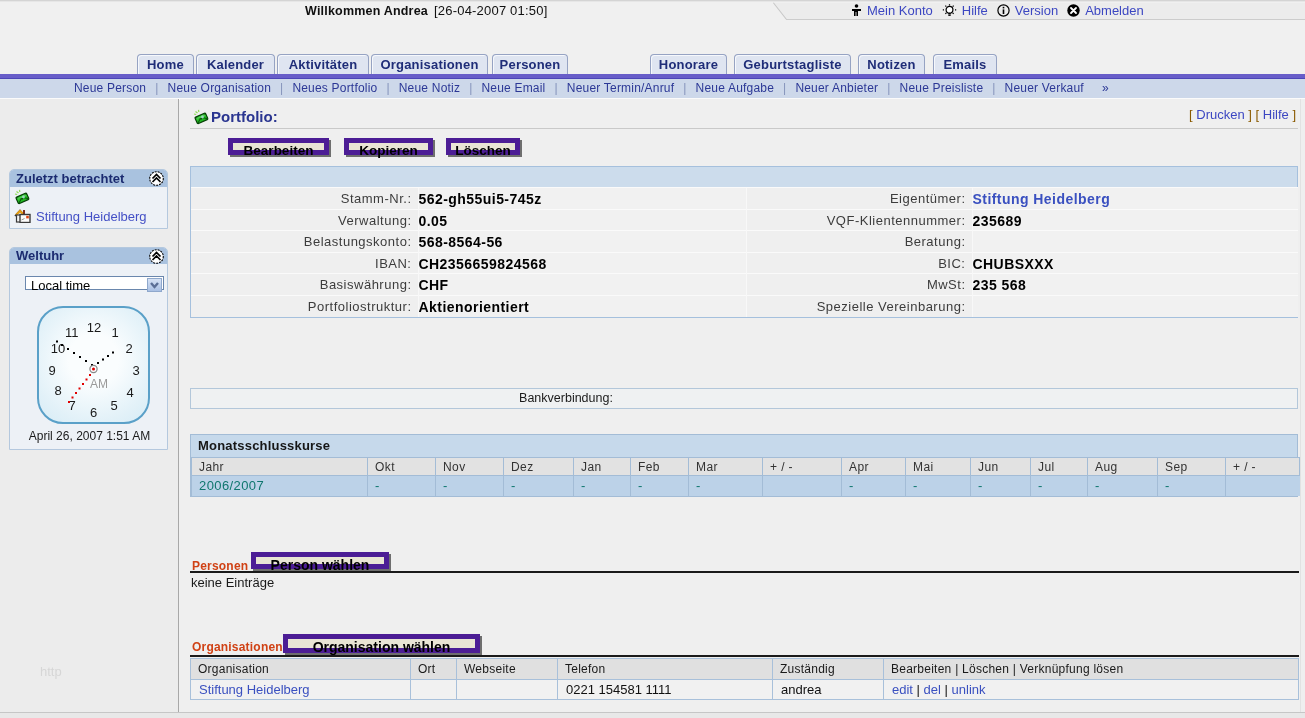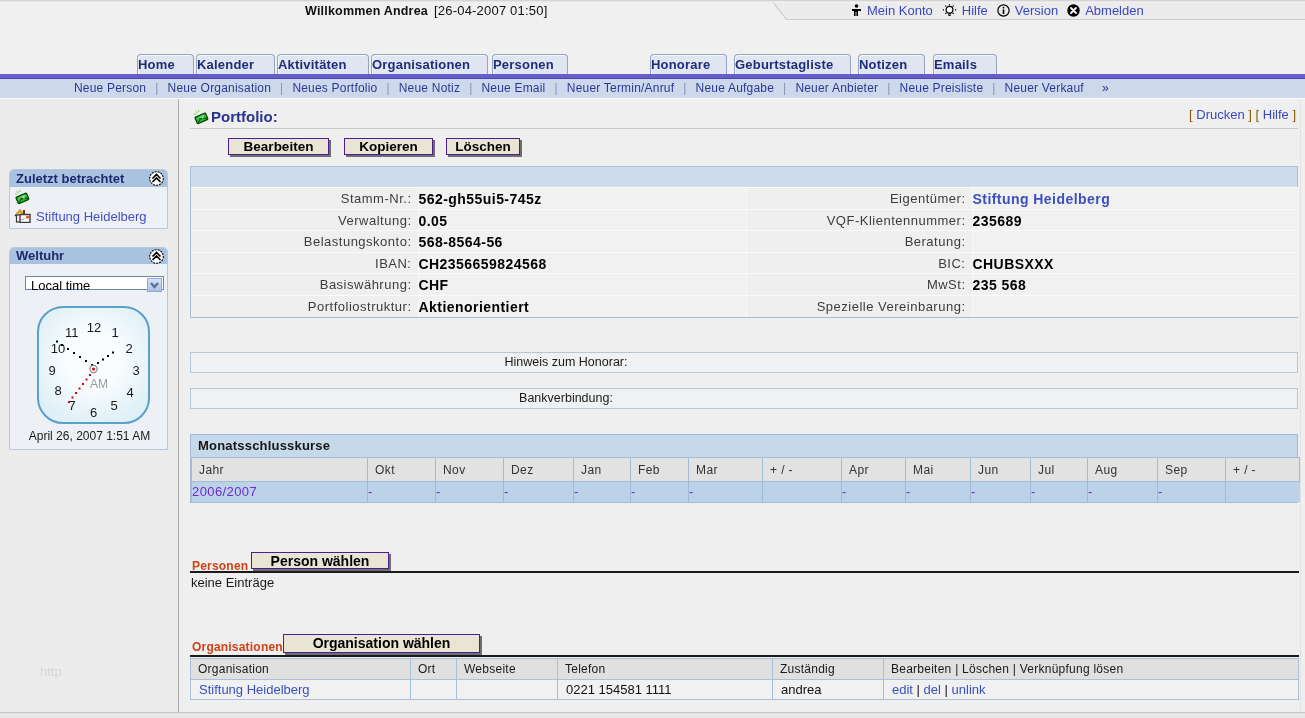--- a/index.html
+++ b/index.html
@@ -17,21 +17,21 @@
   transform:rotate(-38deg); transform-origin:top left; }
 #welcome { position:absolute; left:305px; top:3px; font-size:13px; color:#101010; white-space:nowrap;text-align:right; }
 #welcome b { letter-spacing:.2px; }
 #toplinks { position:absolute; left:851px; top:3px; height:15px; display:flex; align-items:center; white-space:nowrap; font-size:13px; }
 #toplinks a { color:#3c47c2; }
 #toplinks .ic { display:inline-block; margin:0 5px 0 9px; position:relative; top:1px; }
 #toplinks .ic:first-child { margin-left:0; }
 
 
 #tabs { position:absolute; left:0; top:54px; height:21px; width:1305px; }
-#tabs .tab { position:absolute; top:0; height:20.5px; line-height:20.5px; background:#dfe5f1; text-align:left;
+#tabs .tab { position:absolute; top:0; height:20.5px; line-height:20.5px; background:#dfe5f1; text-align:center;
   border:1px solid #96a3c3; border-bottom:none; border-radius:4px 4px 0 0;
   font-weight:bold; font-size:13px; letter-spacing:.2px; color:#1f2d78; box-shadow:inset 1px 1px 0 #f6f8fc; }
 #tabs .tab.active { background:#5b51c5; color:#fff; border-color:#5b51c5; box-shadow:none; }
 #tab1{left:137px;width:57px;} #tab2{left:196px;width:79px;} #tab3{left:277px;width:92px;}
 #tab4{left:371px;width:117px;} #tab5{left:492px;width:76px;} #tab6{left:575px;width:73px;margin-top:32px;}
 #tab7{left:650px;width:77px;} #tab8{left:734px;width:117px;} #tab9{left:858px;width:67px;}
 #tab10{left:933px;width:64px;}
 #purplebar { position:absolute; left:0; top:74px; width:1305px; height:5px; background:#685ec9; border-bottom:1.5px solid #4d46b8; }
 #menubar { position:absolute; left:0; top:79px; width:1305px; height:19px; background:#cdd8ea; }
 #menubar .inner { position:absolute; left:74px; top:0; height:19px; line-height:19px; font-size:12px; letter-spacing:.2px; color:#2c3896; white-space:nowrap; }
@@ -63,21 +63,21 @@
   background:radial-gradient(circle at 50% 45%, #fafdfe 30%, #e2f1f8 75%, #d6ecf6 100%); }
 #clockdate { position:absolute; left:0; top:181px; width:159px; text-align:center; font-size:12px; color:#1a1a1a; }
 
 
 #content { position:absolute; left:180px; top:99px; width:1125px; height:613px; background:#efefef; }
 #titleicon { position:absolute; left:13px; top:10px; }
 #title { position:absolute; left:31px; top:9px; font-size:15px; font-weight:bold; color:#2a3590; }
 #printhelp { position:absolute; right:9px; top:8px; font-size:13px; color:#8a5a00; }
 #printhelp a { color:#3c47c2; }
 #titlehr { position:absolute; left:10px; top:29px; width:1108px; height:1px; background:#c9c9c9; }
-.btn3d { position:absolute; background:#e9e5d5; border:1px solid #4c1d95; box-shadow:2px 2px 0 #6e6e6e;
+.btn3d { position:absolute; background:#e9e5d5; border:5px solid #4c1d95; box-shadow:2px 2px 0 #6e6e6e;
   font-weight:bold; font-size:13.5px; color:#000; text-align:center; font-family:"Liberation Sans",sans-serif; }
 #btn-bearbeiten { left:48px; top:39px; width:101px; height:17px; line-height:16px; }
 #btn-kopieren { left:164px; top:39px; width:89px; height:17px; line-height:16px; }
 #btn-loeschen { left:266px; top:39px; width:74px; height:17px; line-height:16px; }
 
 #dtable { position:absolute; left:10px; top:67px; width:1108px; border:1px solid #a5c0dd; }
 #dtable .band { height:20px; background:#ccdcec; }
 #dtable table { border-collapse:collapse; width:1106px; table-layout:fixed; }
 #dtable td { height:21.5px; font-size:13px; padding:3px 0 0 0; border-top:1px solid #fafafa; background:#f1f1f1; overflow:hidden; vertical-align:top; }
 #dtable td + td { border-left:1px solid #f8f8f8; }
@@ -86,23 +86,23 @@
 #dtable td.v a { color:#3a50c0; }
 .cbar { position:absolute; left:10px; width:1108px; height:21px; border:1px solid #b3c7da; background:#eff1f2;
   font-size:12.5px; color:#1a1a1a; }
 .cbar span { display:block; width:750px; text-align:center; line-height:19px; }
 #bar-hinweis { top:253px; }
 #bar-bank { top:289px; }
 
 #mtable { position:absolute; left:10px; top:335px; width:1108px; border:1px solid #a3bcd6; }
 #mtable .ttl { height:22px; line-height:22px; background:#c6d9eb; font-weight:bold; font-size:13px; letter-spacing:.2px; color:#161616; padding-left:7px; }
 #mtable table { border-collapse:collapse; width:1106px; table-layout:fixed; }
-#mtable th { height:24px; background:#e2e2e2; font-weight:normal; font-size:12px; letter-spacing:.4px; color:#333; text-align:left; padding-left:7px;
+#mtable th { height:18px; background:#e2e2e2; font-weight:normal; font-size:12px; letter-spacing:.4px; color:#333; text-align:left; padding-left:7px;
   border:1px solid #a3bcd6; border-bottom:1px solid #a3bcd6;margin-top:12px; }
-#mtable td { height:20px; background:#bcd2e8; font-size:13px; letter-spacing:.4px; color:#6d28d9; border-left:1px solid #a3bcd6; }
+#mtable td { height:20px; background:#bcd2e8; font-size:13px; letter-spacing:.4px; color:#0f766e; padding-left:7px; border-left:1px solid #a3bcd6; }
 
 .relhdr { position:absolute; font-weight:bold; font-size:12px; color:#d04114; letter-spacing:.2px; }
 #lbl-personen { left:12px; top:460px; }
 #btn-person { left:71px; top:453px; width:138px; height:17px; line-height:16px; font-size:14px; }
 #line-personen { position:absolute; left:10px; top:472px; width:1109px; height:2px; background:#1a1a1a; }
 #keine { position:absolute; left:11px; top:476px; font-size:13px; color:#1a1a1a; }
 #lbl-orgs { left:12px; top:541px; }
 #btn-org { left:103px; top:535px; width:197px; height:19px; line-height:17px; font-size:14px; }
 #line-orgs { position:absolute; left:10px; top:556px; width:1109px; height:2px; background:#1a1a1a; }
 #otable { position:absolute; left:10px; top:559px; width:1108px; }
@@ -322,23 +322,20 @@
       <tr>
             <td class="l">Portfoliostruktur:</td>
             <td class="v">Aktienorientiert</td>
             <td class="l">Spezielle Vereinbarung:</td>
             <td class="v"></td>
           </tr>
     </tbody>
       </table>
   </div>
 
-  <div class="cbar" id="bar-hinweis">
-      <span>Hinweis zum Honorar:</span>
-    </div>
   <div class="cbar" id="bar-bank">
       <span>Bankverbindung:</span>
     </div>
 
   <div id="mtable">
     <div class="ttl">Monatsschlusskurse</div>
     <table>
       <colgroup>
           <col style="width:176px">
           <col style="width:68px">

